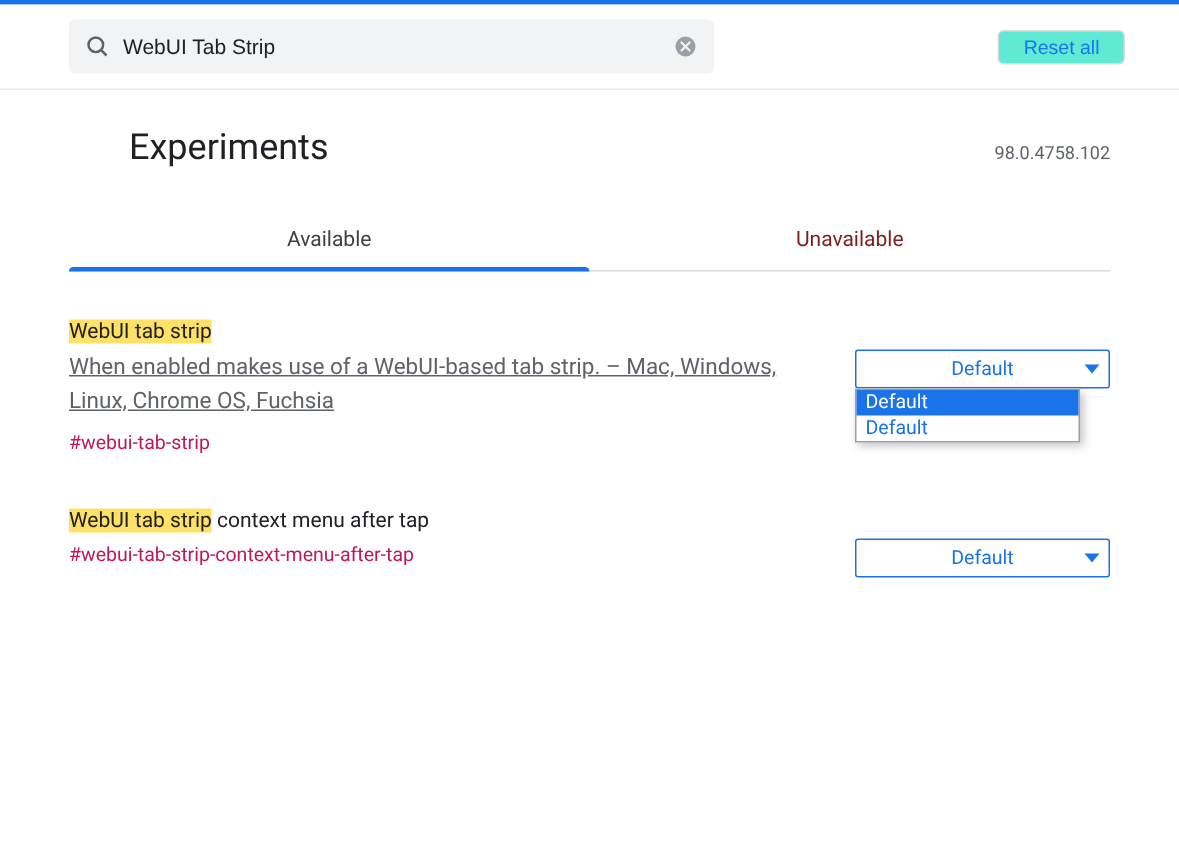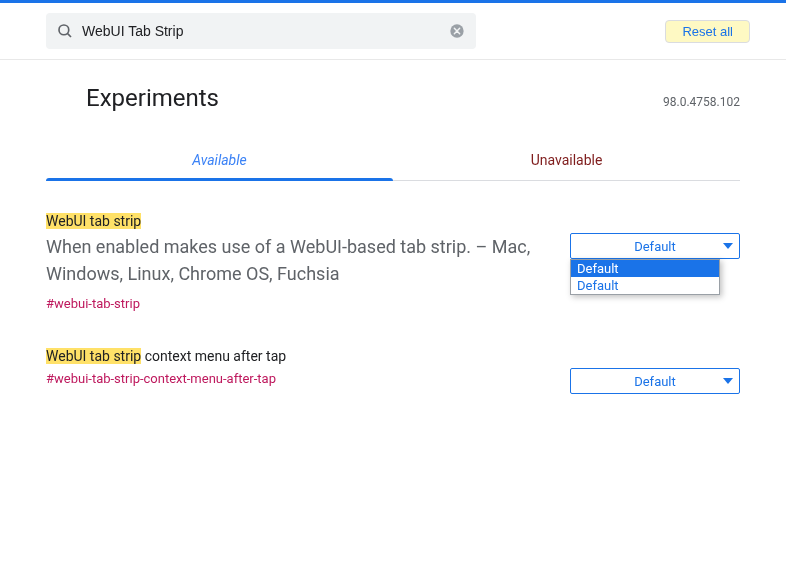--- a/index.html
+++ b/index.html
@@ -48,21 +48,21 @@
     .clear-icon {
       width: 18px; height: 18px;
       color: #9aa0a6;
       cursor: pointer;
       display: flex; align-items: center; justify-content: center;
     }
     .clear-icon svg { width: 16px; height: 16px; }
     .reset-btn {
       margin-left: auto;
       border: 1px solid #dadce0;
-      background: #fef9c3;
+      background: #5eead4;
       color: #1a73e8;
       font-size: 13px;
       padding: 3px 16px;
       border-radius: 4px;
       cursor: pointer;
       font-weight: 500;
     }
     .content {
       padding: 24px 46px 0;
     }
@@ -91,22 +91,21 @@
     .tab {
       flex: 1;
       text-align: center;
       padding: 12px 0;
       font-size: 14px;
       color: #7f1d1d;
       cursor: pointer;
       position: relative;
     }
     .tab.active {
-      color: #3b82f6;
-      font-style: italic;
+      color: #404040;
     }
     .tab.active::after {
       content: "";
       position: absolute;
       left: 0; right: 0; bottom: -1px;
       height: 3px;
       background: #1a73e8;
       border-radius: 3px 3px 0 0;
     }
     .experiment {
@@ -115,24 +114,25 @@
       margin-bottom: 36px;
     }
     .exp-body { flex: 1; }
     .exp-title {
       font-size: 14px;
       color: #202124;
       margin-bottom: 4px;
     }
     .hl { background: #ffe168; }
     .exp-desc {
-      font-size: 18px;
+      font-size: 15px;
       color: #5f6368;
       line-height: 1.5;
       margin-bottom: 6px;
+      text-decoration: underline;
     }
     .exp-hash {
       font-size: 13px;
       color: #be185d;
       cursor: pointer;
     }
     .exp-select-wrap {
       width: 170px;
       flex-shrink: 0;
       padding-top: 20px;

